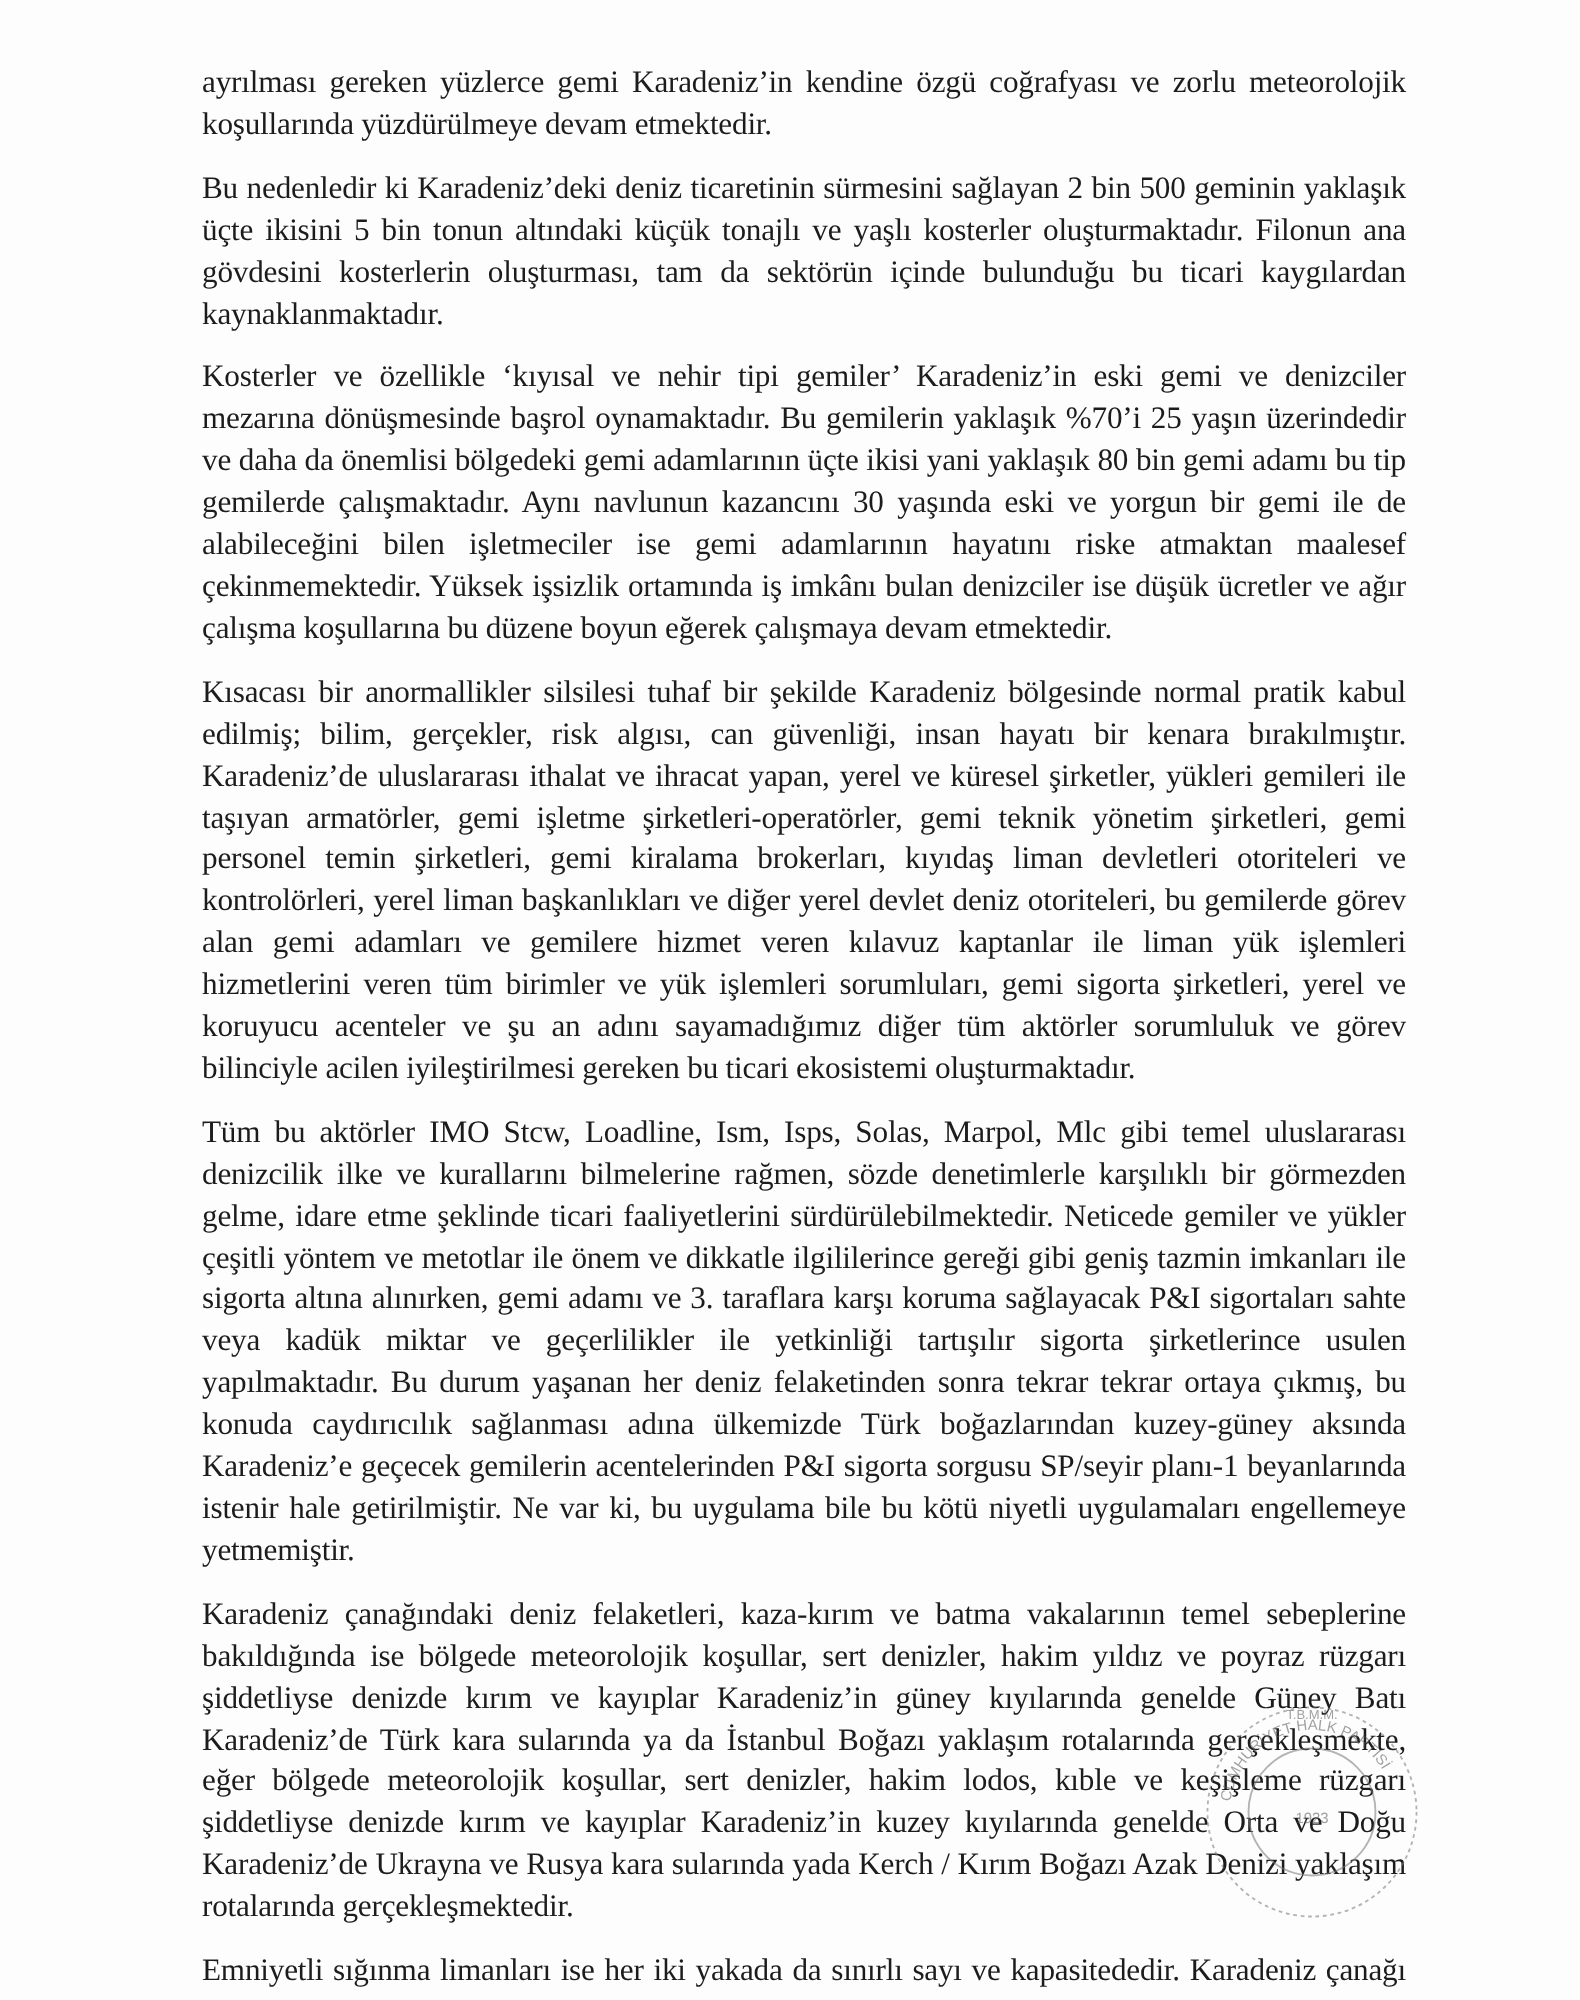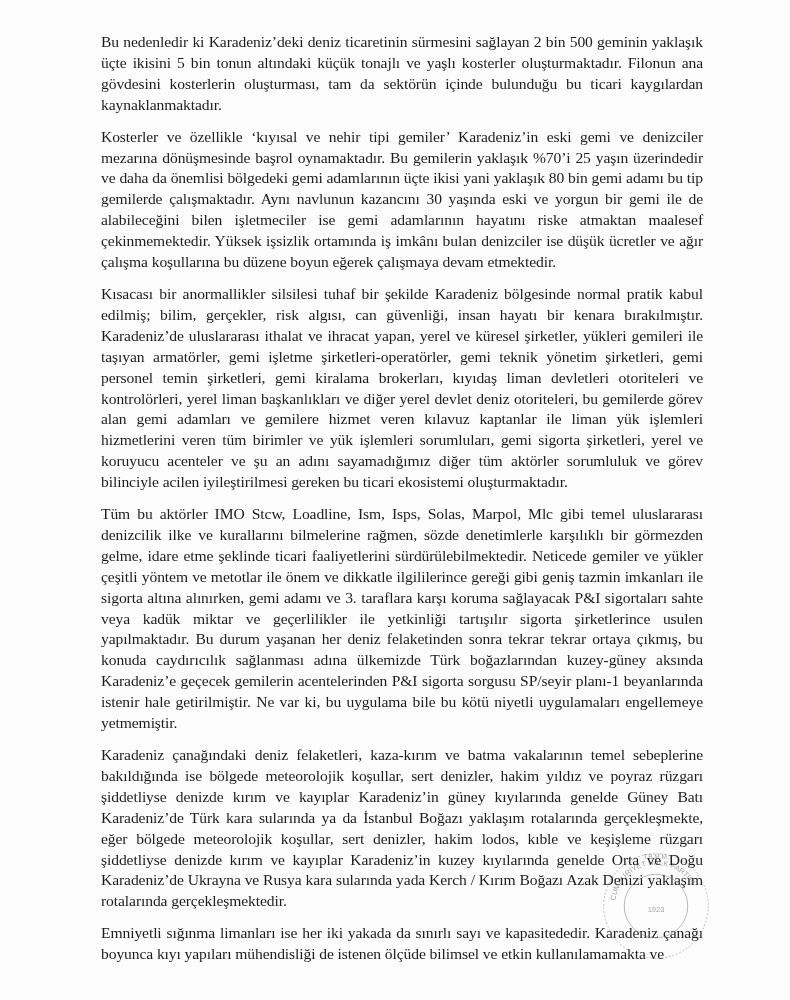--- a/index.html
+++ b/index.html
@@ -24,20 +24,21 @@
     position: absolute; left: 600px; top: 850px; width: 112px; height: 112px;
     pointer-events: none; opacity: 0.55;
   }
   .stamp svg { width: 100%; height: 100%; }
   .stamp text { font-family: "Liberation Sans", sans-serif; fill: #555; }
 </style>
 </head>
 <body>
 
 <div class="page">
+  <p class="para p1">ayrılması gereken yüzlerce gemi Karadeniz’in kendine özgü coğrafyası ve zorlu meteorolojik koşullarında yüzdürülmeye devam etmektedir.</p>
   <p class="para">Bu nedenledir ki Karadeniz’deki deniz ticaretinin sürmesini sağlayan 2 bin 500 geminin yaklaşık üçte ikisini 5 bin tonun altındaki küçük tonajlı ve yaşlı kosterler oluşturmaktadır. Filonun ana gövdesini kosterlerin oluşturması, tam da sektörün içinde bulunduğu bu ticari kaygılardan kaynaklanmaktadır.</p>
   <p class="para">Kosterler ve özellikle ‘kıyısal ve nehir tipi gemiler’ Karadeniz’in eski gemi ve denizciler mezarına dönüşmesinde başrol oynamaktadır. Bu gemilerin yaklaşık %70’i 25 yaşın üzerindedir ve daha da önemlisi bölgedeki gemi adamlarının üçte ikisi yani yaklaşık 80 bin gemi adamı bu tip gemilerde çalışmaktadır. Aynı navlunun kazancını 30 yaşında eski ve yorgun bir gemi ile de alabileceğini bilen işletmeciler ise gemi adamlarının hayatını riske atmaktan maalesef çekinmemektedir. Yüksek işsizlik ortamında iş imkânı bulan denizciler ise düşük ücretler ve ağır çalışma koşullarına bu düzene boyun eğerek çalışmaya devam etmektedir.</p>
   <p class="para">Kısacası bir anormallikler silsilesi tuhaf bir şekilde Karadeniz bölgesinde normal pratik kabul edilmiş; bilim, gerçekler, risk algısı, can güvenliği, insan hayatı bir kenara bırakılmıştır. Karadeniz’de uluslararası ithalat ve ihracat yapan, yerel ve küresel şirketler, yükleri gemileri ile taşıyan armatörler, gemi işletme şirketleri-operatörler, gemi teknik yönetim şirketleri, gemi personel temin şirketleri, gemi kiralama brokerları, kıyıdaş liman devletleri otoriteleri ve kontrolörleri, yerel liman başkanlıkları ve diğer yerel devlet deniz otoriteleri, bu gemilerde görev alan gemi adamları ve gemilere hizmet veren kılavuz kaptanlar ile liman yük işlemleri hizmetlerini veren tüm birimler ve yük işlemleri sorumluları, gemi sigorta şirketleri, yerel ve koruyucu acenteler ve şu an adını sayamadığımız diğer tüm aktörler sorumluluk ve görev bilinciyle acilen iyileştirilmesi gereken bu ticari ekosistemi oluşturmaktadır.</p>
   <p class="para">Tüm bu aktörler IMO Stcw, Loadline, Ism, Isps, Solas, Marpol, Mlc gibi temel uluslararası denizcilik ilke ve kurallarını bilmelerine rağmen, sözde denetimlerle karşılıklı bir görmezden gelme, idare etme şeklinde ticari faaliyetlerini sürdürülebilmektedir. Neticede gemiler ve yükler çeşitli yöntem ve metotlar ile önem ve dikkatle ilgililerince gereği gibi geniş tazmin imkanları ile sigorta altına alınırken, gemi adamı ve 3. taraflara karşı koruma sağlayacak P&amp;I sigortaları sahte veya kadük miktar ve geçerlilikler ile yetkinliği tartışılır sigorta şirketlerince usulen yapılmaktadır. Bu durum yaşanan her deniz felaketinden sonra tekrar tekrar ortaya çıkmış, bu konuda caydırıcılık sağlanması adına ülkemizde Türk boğazlarından kuzey-güney aksında Karadeniz’e geçecek gemilerin acentelerinden P&amp;I sigorta sorgusu SP/seyir planı-1 beyanlarında istenir hale getirilmiştir. Ne var ki, bu uygulama bile bu kötü niyetli uygulamaları engellemeye yetmemiştir.</p>
   <p class="para">Karadeniz çanağındaki deniz felaketleri, kaza-kırım ve batma vakalarının temel sebeplerine bakıldığında ise bölgede meteorolojik koşullar, sert denizler, hakim yıldız ve poyraz rüzgarı şiddetliyse denizde kırım ve kayıplar Karadeniz’in güney kıyılarında genelde Güney Batı Karadeniz’de Türk kara sularında ya da İstanbul Boğazı yaklaşım rotalarında gerçekleşmekte, eğer bölgede meteorolojik koşullar, sert denizler, hakim lodos, kıble ve keşişleme rüzgarı şiddetliyse denizde kırım ve kayıplar Karadeniz’in kuzey kıyılarında genelde Orta ve Doğu Karadeniz’de Ukrayna ve Rusya kara sularında yada Kerch / Kırım Boğazı Azak Denizi yaklaşım rotalarında gerçekleşmektedir.</p>
   <p class="para">Emniyetli sığınma limanları ise her iki yakada da sınırlı sayı ve kapasitededir. Karadeniz çanağı boyunca kıyı yapıları mühendisliği de istenen ölçüde bilimsel ve etkin kullanılamamakta ve</p>
 </div>
 
 <div class="stamp">
   <svg viewBox="0 0 120 120">

